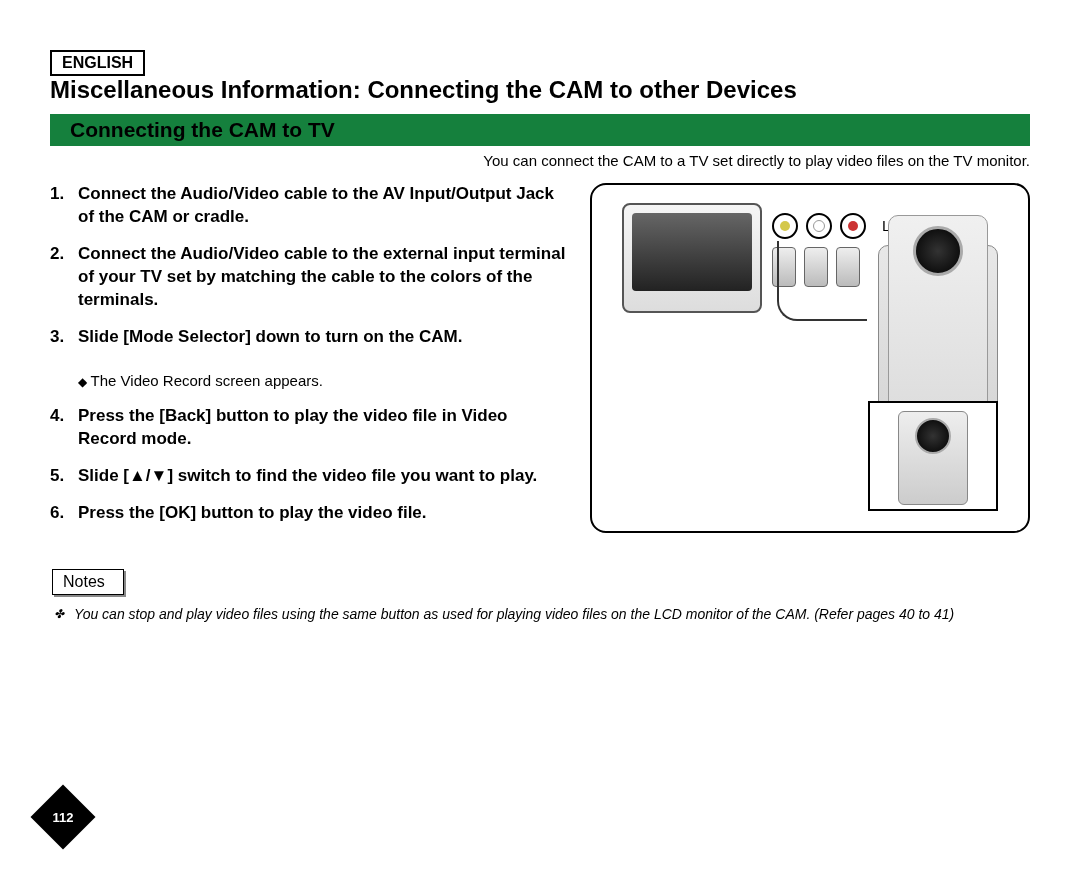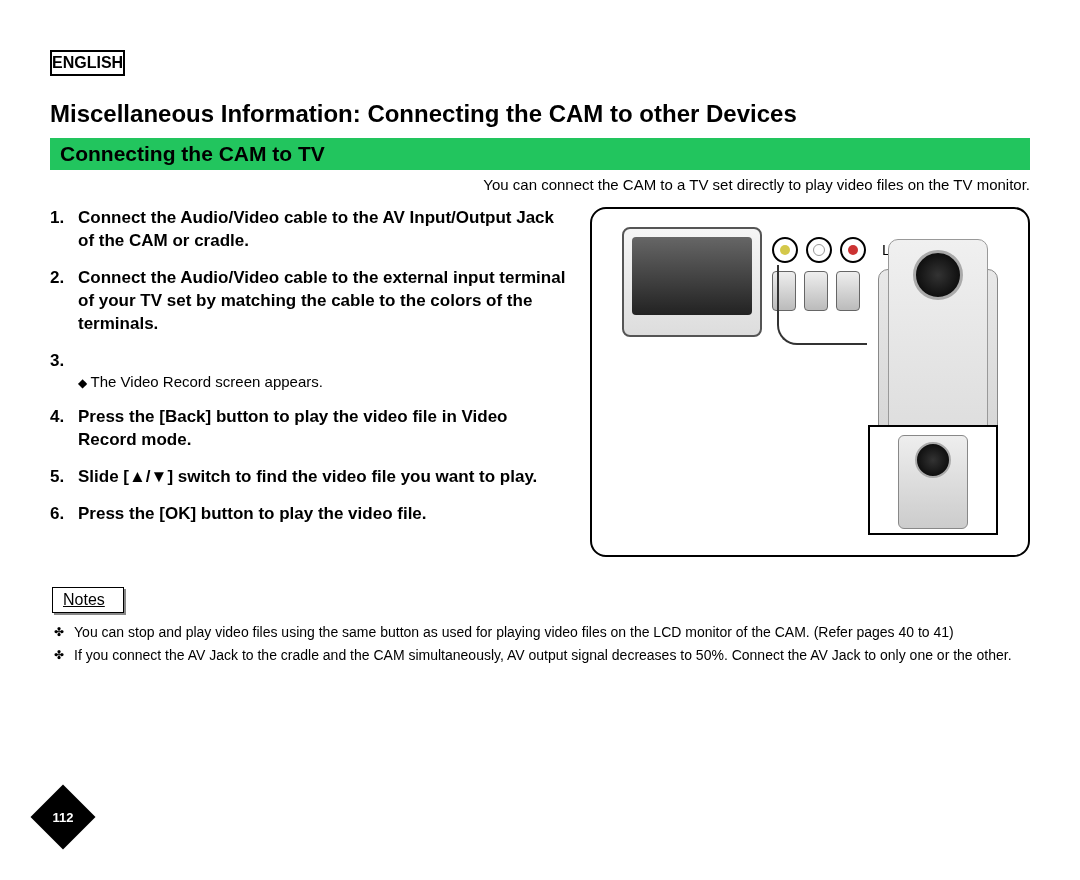--- a/index.html
+++ b/index.html
@@ -8,36 +8,36 @@
     height: 880px;
     background: #fff;
     font-family: Arial, Helvetica, sans-serif;
     color: #000;
     position: relative;
     padding: 50px 50px 0 50px;
   }
   .lang-box {
     border: 2px solid #000;
     display: inline-block;
-    padding: 2px 0;
+    padding: 2px 10px;
     font-weight: bold;
     font-size: 16px;
-    margin-bottom: 24px;
+    margin-bottom: 0;
   }
   .main-title {
     font-size: 24px;
     font-weight: bold;
     margin-bottom: 10px;
   }
   .subtitle-bar {
-    background: #22c55e;
+    background: #15803d;
     color: #000;
     font-size: 21px;
     font-weight: bold;
-    padding: 4px 10px;
+    padding: 4px 20px;
     margin-bottom: 6px;
   }
   .intro {
     font-size: 15px;
     margin-bottom: 14px;
     text-align: right;
   }
   .content-row {
     display: flex;
     gap: 20px;
@@ -190,30 +190,30 @@
     border:1px solid #000;
   }
   .notes-label {
     border:1px solid #000;
     padding:3px 18px 3px 10px;
     display:inline-block;
     font-size:16px;
     margin-top:30px;
     margin-bottom:10px;
     box-shadow: 2px 2px 0 #888;
-    text-decoration: underline;
   }
   .notes-list {
     list-style:none;
     font-size:14px;
     line-height:1.35;
   }
   .notes-list li {
     display:flex;
     margin-bottom:4px;
+    font-style:italic;
   }
   .notes-list li::before {
     content:"✤";
     margin-right:10px;
     font-size:12px;
     line-height:1.6;
     margin-left:4px;
   }
   .page-badge {
     position:absolute;
@@ -257,20 +257,21 @@
     </li>
     <li>
       <span class="num">2.</span>
       <span class="body">
         <span class="bold">Connect the Audio/Video cable to the external input terminal of your TV set by matching the cable to the colors of the terminals.</span>
       </span>
     </li>
     <li>
       <span class="num">3.</span>
       <span class="body">
+        <span class="bold">Slide [Mode Selector] down to turn on the CAM.</span>
         <div class="sub-bullet">The Video Record screen appears.</div>
       </span>
     </li>
     <li>
       <span class="num">4.</span>
       <span class="body">
         <span class="bold">Press the [Back] button to play the video file in Video Record mode.</span>
       </span>
     </li>
     <li>
@@ -313,23 +314,20 @@
   </div>
 
 </div>
 
 <div class="notes-label">Notes</div>
 
 <ul class="notes-list">
   <li>
       <span>You can stop and play video files using the same button as used for playing video files on the LCD monitor of the CAM. (Refer pages 40 to 41)</span>
     </li>
-  <li>
-      <span>If you connect the AV Jack to the cradle and the CAM simultaneously, AV output signal decreases to 50%. Connect the AV Jack to only one or the other.</span>
-    </li>
 </ul>
 
 <div class="page-badge">
   <span>112</span>
 </div>
 
 
 
 
 </body></html>

